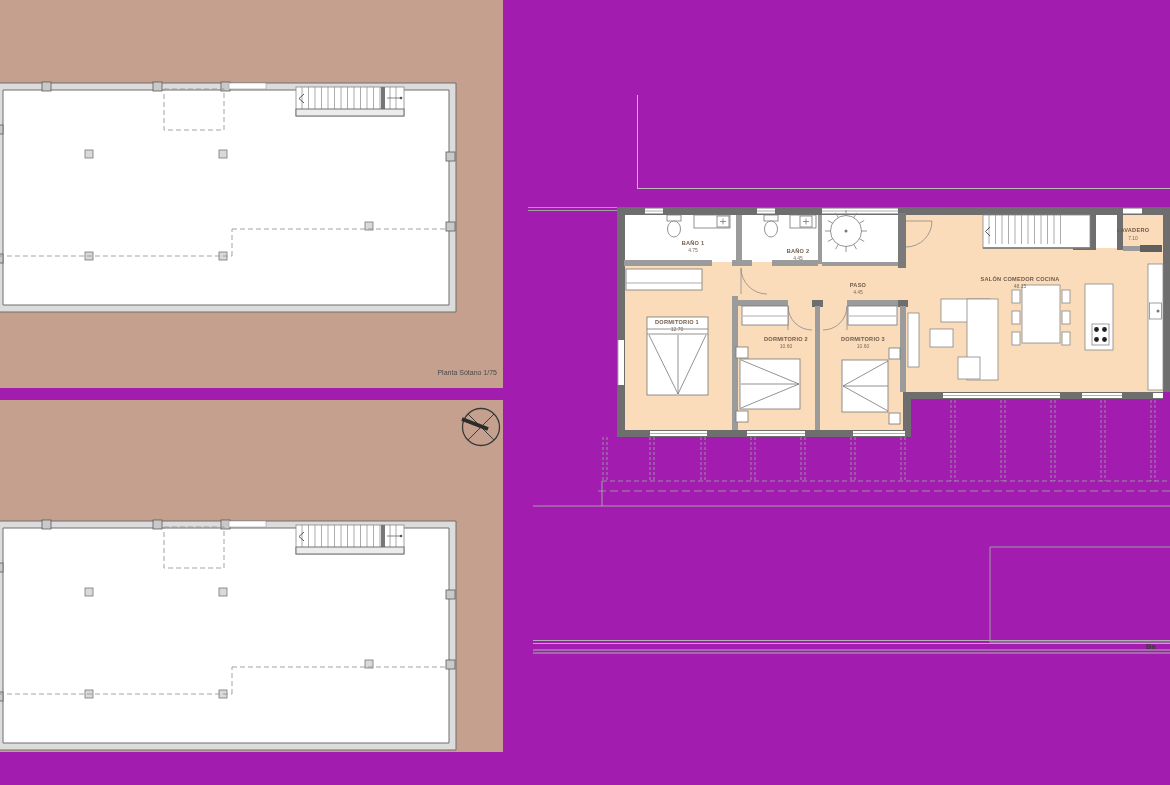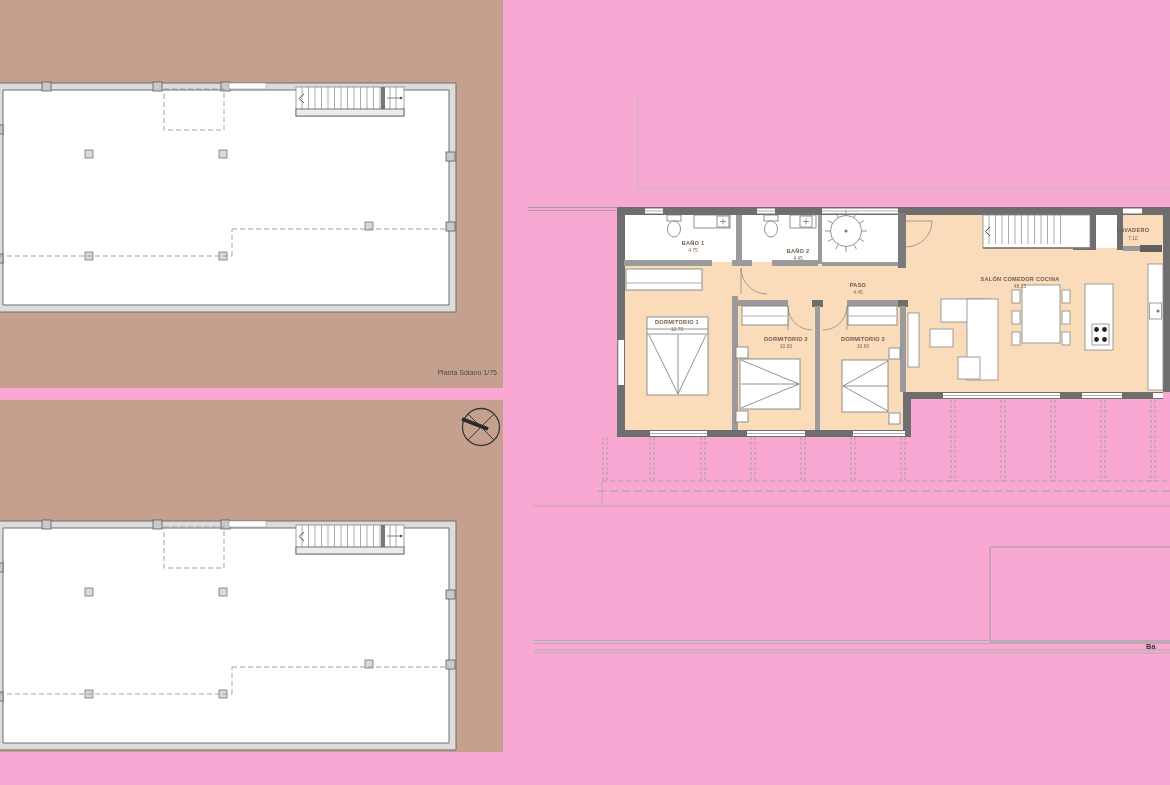--- a/index.html
+++ b/index.html
@@ -1,16 +1,16 @@
 <!DOCTYPE html>
 <html><head>
 <meta charset="utf-8">
 <style>
   html,body{margin:0;padding:0;background:#ffffff;}
-  #sheet{position:relative;width:1170px;height:785px;background:#f9a8d4;overflow:hidden;
+  #sheet{position:relative;width:1170px;height:785px;background:#a21caf;overflow:hidden;
          font-family:"Liberation Sans",sans-serif;}
   svg{position:absolute;left:0;top:0;}
   text{font-family:"Liberation Sans",sans-serif;}
   .room-name{font-size:5.6px;letter-spacing:.25px;fill:#6e5a4a;font-weight:bold;}
   .room-area{font-size:5px;fill:#7d6a5b;}
   .caption{font-size:7px;fill:#4a4a4a;}
 </style>
 </head>
 <body>
 

